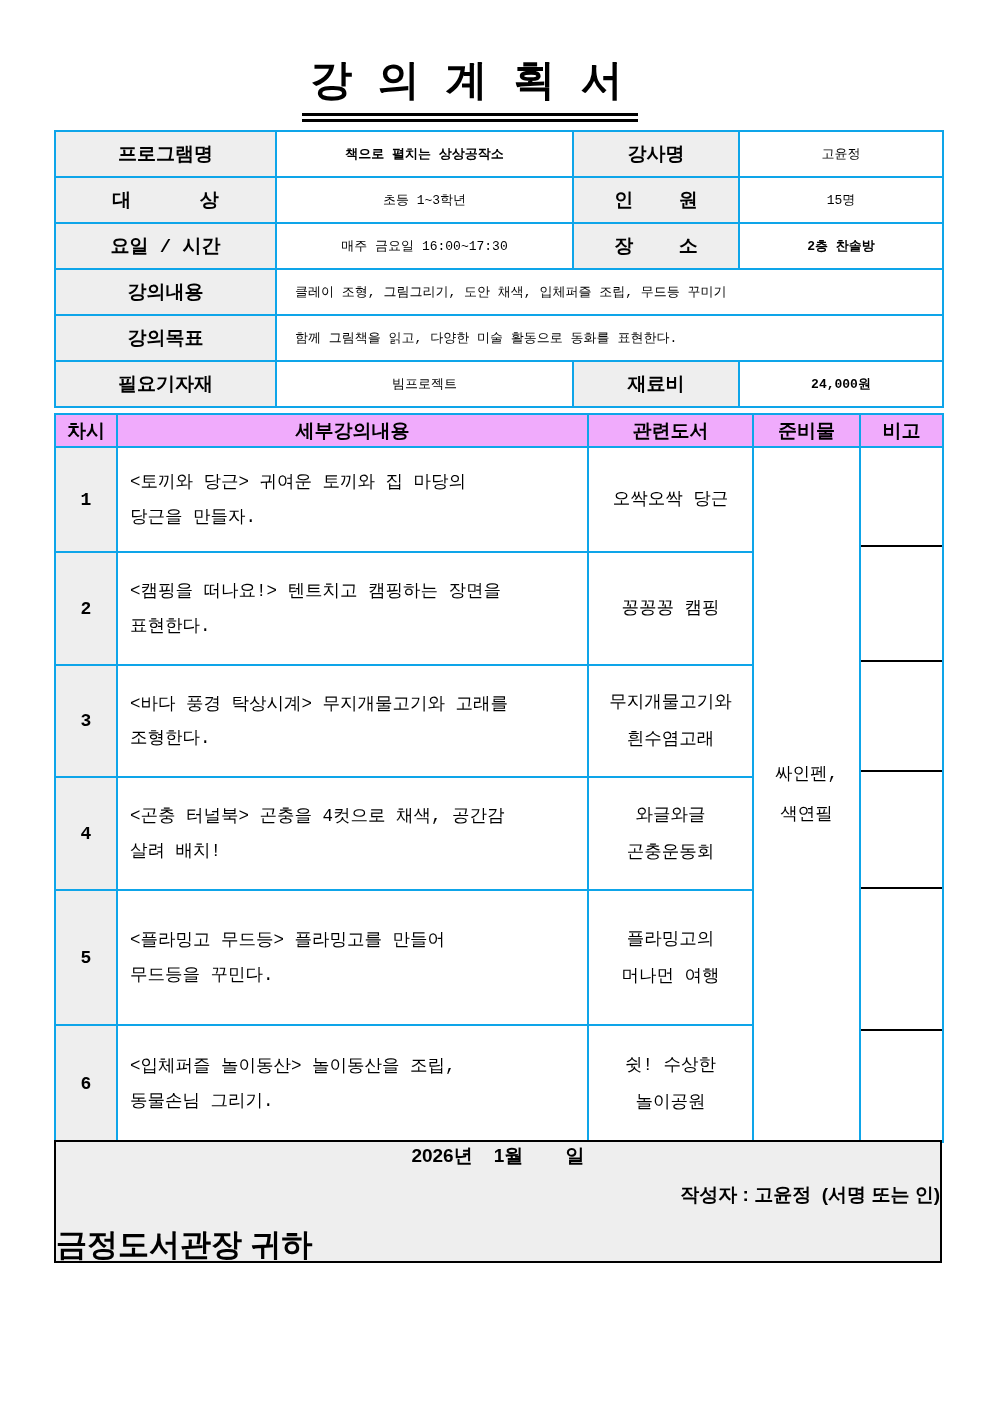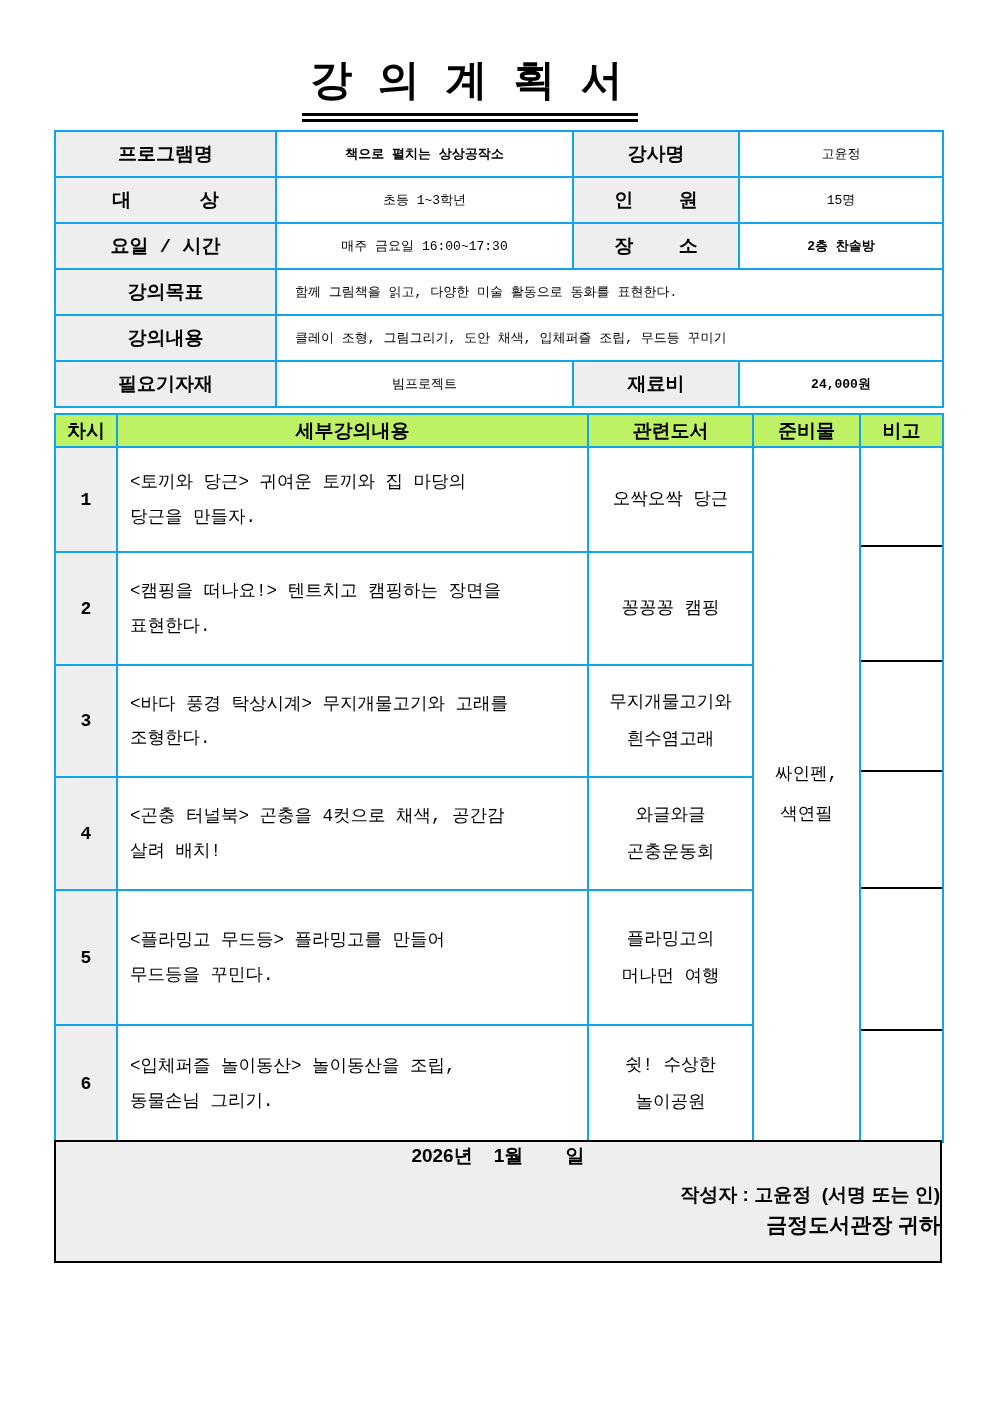--- a/index.html
+++ b/index.html
@@ -20,39 +20,39 @@
   .info-table tr{height:46px;}
   .lbl{
     background:#eeeeee;font-weight:bold;font-size:19px;text-align:center;white-space:pre;
   }
   .val{font-size:13px;text-align:center;white-space:pre;}
   .val.bold{font-weight:bold;}
   .val.left{text-align:left;padding-left:18px;}
   
   .sched-table{left:54px;top:413px;width:888px;}
   .sched-table tr.hdr{height:33px;}
-  .sched-table th{background:#bef264;font-weight:bold;font-size:19px;text-align:center;}
+  .sched-table th{background:#f0abfc;font-weight:bold;font-size:19px;text-align:center;}
   .no-cell{
     background:#eeeeee;font-weight:bold;font-size:18px;text-align:center;
   }
   .content-cell{
     font-size:17.5px;text-align:left;padding-left:12px;line-height:1.95;white-space:pre-line;
   }
   .book-cell{font-size:17.5px;text-align:center;line-height:2.1;white-space:pre-line;}
   .materials-cell{font-size:17.5px;text-align:center;line-height:2.25;white-space:pre-line;}
   .bigo-cell{position:relative;padding:0;}
   .bigo-line{position:absolute;left:-2px;right:-2px;height:2px;background:#000;}
   
   .footer{
     position:absolute;left:54px;top:1140px;width:888px;height:123px;
     background:#eeeeee;border:2px solid #000;box-sizing:border-box;
   }
   .footer-date{margin-top:1px;text-align:center;font-weight:bold;font-size:19px;white-space:pre;}
   .footer-author{margin-top:13px;text-align:right;font-weight:bold;font-size:19px;padding-right:0;white-space:pre;}
-  .footer-recipient{margin-top:3px;text-align:right;font-weight:bold;font-size:21px;white-space:pre;}
+  .footer-recipient{margin-top:16px;text-align:left;font-weight:bold;font-size:31px;white-space:pre;}
 </style>
 </head>
 <body>
 
 <div class="page">
 
   <div class="title-wrap">
     <span class="title">강 의 계 획 서</span>
   </div>
 
@@ -76,26 +76,26 @@
       <td class="lbl">인    원</td>
       <td class="val">15명</td>
     </tr>
     <tr>
       <td class="lbl">요일 / 시간</td>
       <td class="val">매주 금요일 16:00~17:30</td>
       <td class="lbl">장    소</td>
       <td class="val bold">2층 찬솔방</td>
     </tr>
     <tr>
+      <td class="lbl">강의내용</td>
+      <td class="val left" colspan="3">클레이 조형, 그림그리기, 도안 채색, 입체퍼즐 조립, 무드등 꾸미기</td>
+    </tr>
+    <tr>
       <td class="lbl">강의목표</td>
       <td class="val left" colspan="3">함께 그림책을 읽고, 다양한 미술 활동으로 동화를 표현한다.</td>
-    </tr>
-    <tr>
-      <td class="lbl">강의내용</td>
-      <td class="val left" colspan="3">클레이 조형, 그림그리기, 도안 채색, 입체퍼즐 조립, 무드등 꾸미기</td>
     </tr>
     <tr>
       <td class="lbl">필요기자재</td>
       <td class="val">빔프로젝트</td>
       <td class="lbl">재료비</td>
       <td class="val bold">24,000원</td>
     </tr>
   </tbody>
     </table>
 

